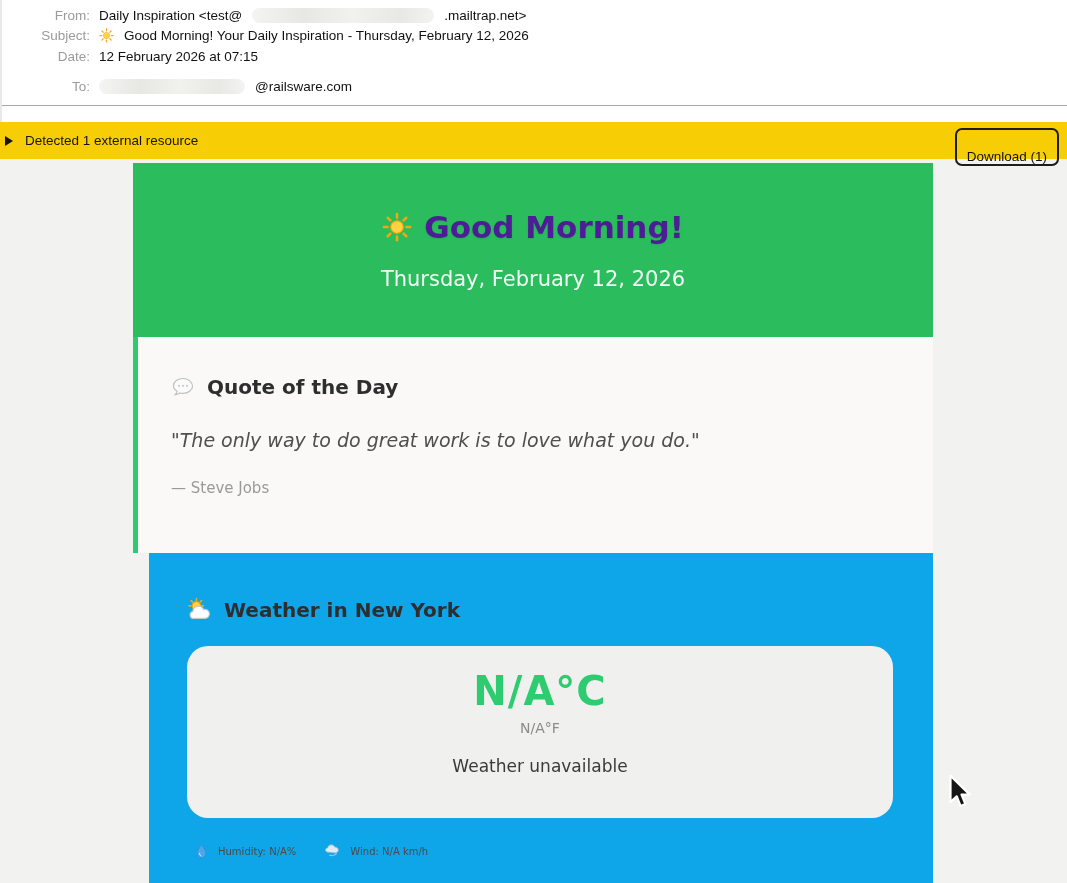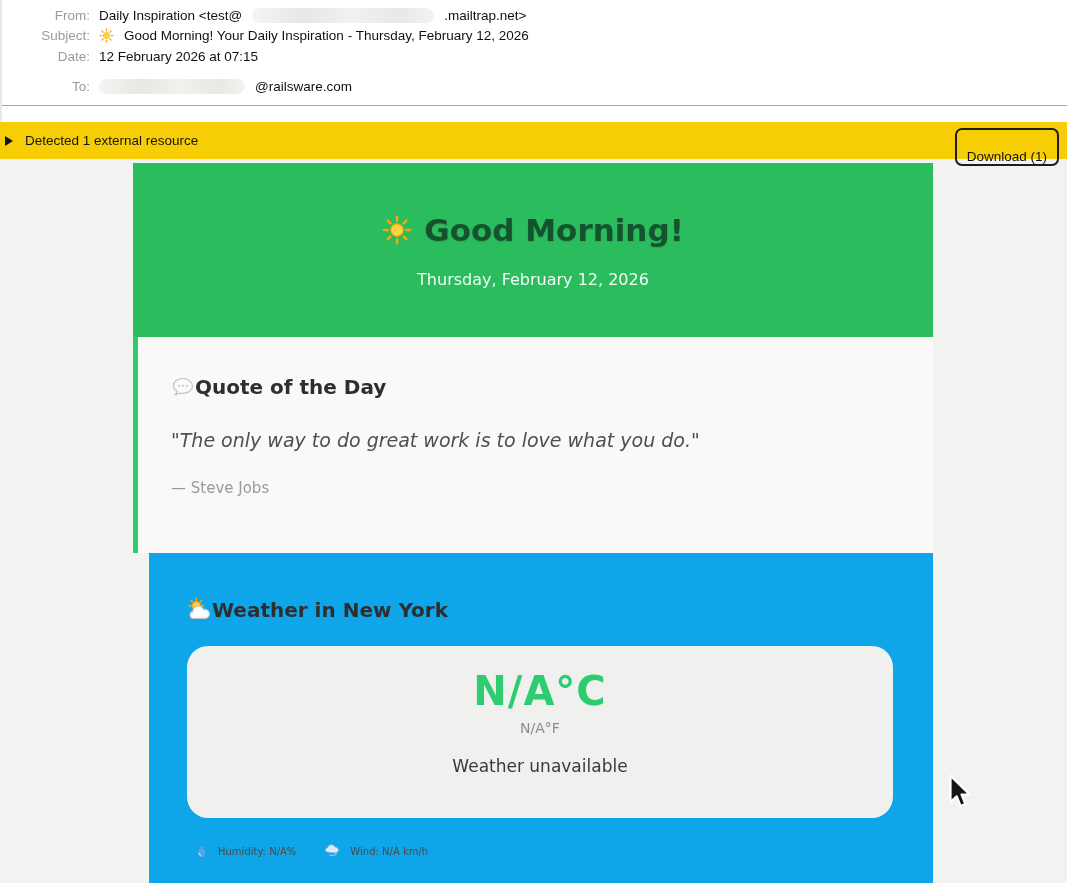--- a/index.html
+++ b/index.html
@@ -64,32 +64,32 @@
     display:flex; flex-direction:column; overflow:hidden;
     font-family:"DejaVu Sans", sans-serif;
   }
   .hero {
     height:174px; flex:none; background:#2bbc5e;
     display:flex; flex-direction:column; align-items:center; justify-content:center;
     gap:22px;
   }
   .hero-title {
     display:flex; align-items:center; gap:12px;
-    font-size:31px; font-weight:bold; color:#14532d;
+    font-size:31px; font-weight:bold; color:#4c1d95;
     text-shadow:0 1px 2px rgba(0,0,0,0.10);
   }
-  .hero-date { font-size:16px; color:#f2fbf5; }
+  .hero-date { font-size:21px; color:#f2fbf5; }
 
   .quote-block {
     height:216px; flex:none; background:#faf9f8;
     border-left:5px solid #2fca6d;
     padding:38px 40px 0 33px;
   }
   .section-heading {
-    display:flex; align-items:center; gap:0;
+    display:flex; align-items:center; gap:12px;
     font-size:20px; font-weight:bold; color:#2e2e2e;
   }
   .quote-text {
     margin-top:30px; font-size:19px; font-style:italic; color:#4f4f4f;
   }
   .quote-author { margin-top:28px; font-size:15px; color:#9a9a9a; }
 
   .weather-block {
     flex:1; background:#0ea5e9; padding:44px 40px 0 38px;margin-left:16px;
   }

